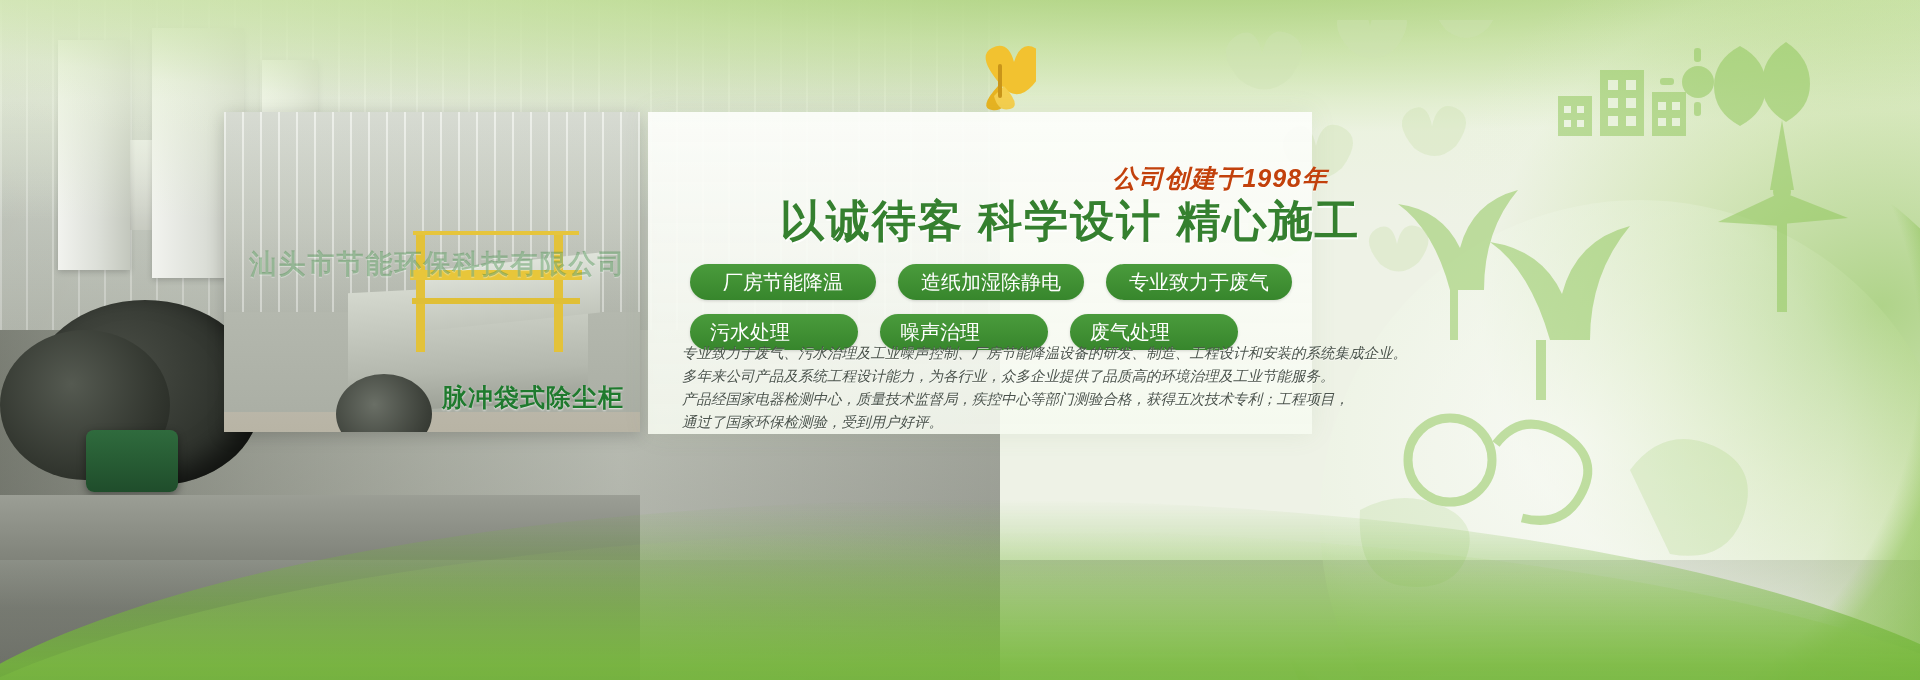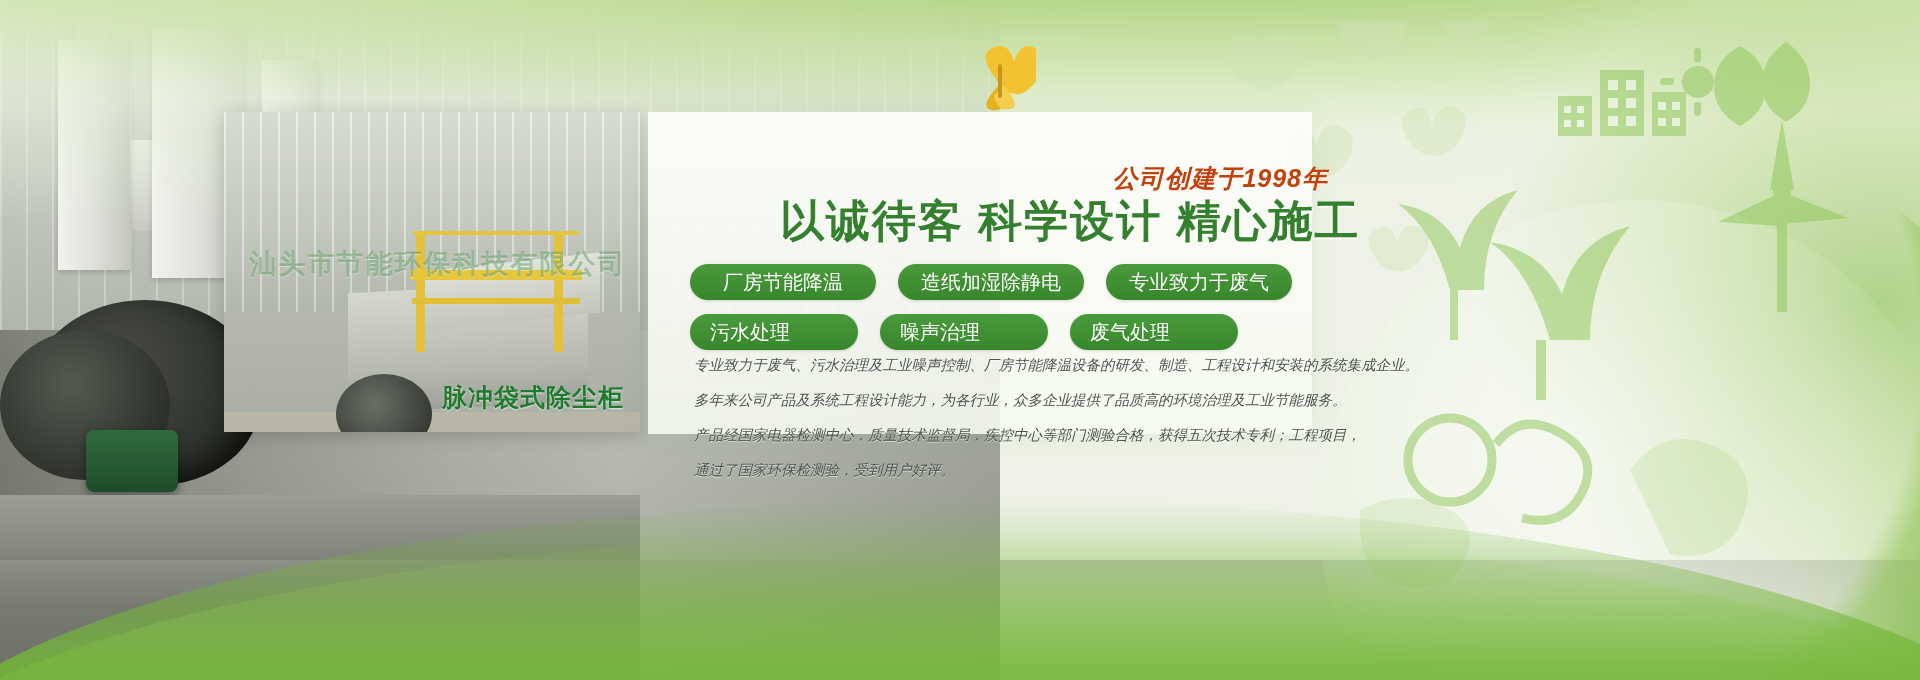--- a/index.html
+++ b/index.html
@@ -179,21 +179,21 @@
     box-shadow:0 1px 3px rgba(0,0,0,.15);
   }
   .pill.w1{min-width:146px;text-align:center;}
   .pill.w2{min-width:128px;text-align:left;}
 
   .body-copy{
     position:absolute;left:682px;top:342px;width:640px;
     font-size:14.5px;font-style:italic;color:#4b544c;line-height:23px;
     text-shadow:0 1px 0 rgba(255,255,255,.6);
   }
-  .body-copy p{margin:12px;white-space:nowrap;}
+  .body-copy p{margin:0;white-space:nowrap;}
 </style>
 </head>
 <body>
 
 <div class="banner">
 
   <div class="photo-bg">
     <div class="bg-hall"></div>
     <div class="pipe-elbow"></div>
     <div class="duct a"></div>

